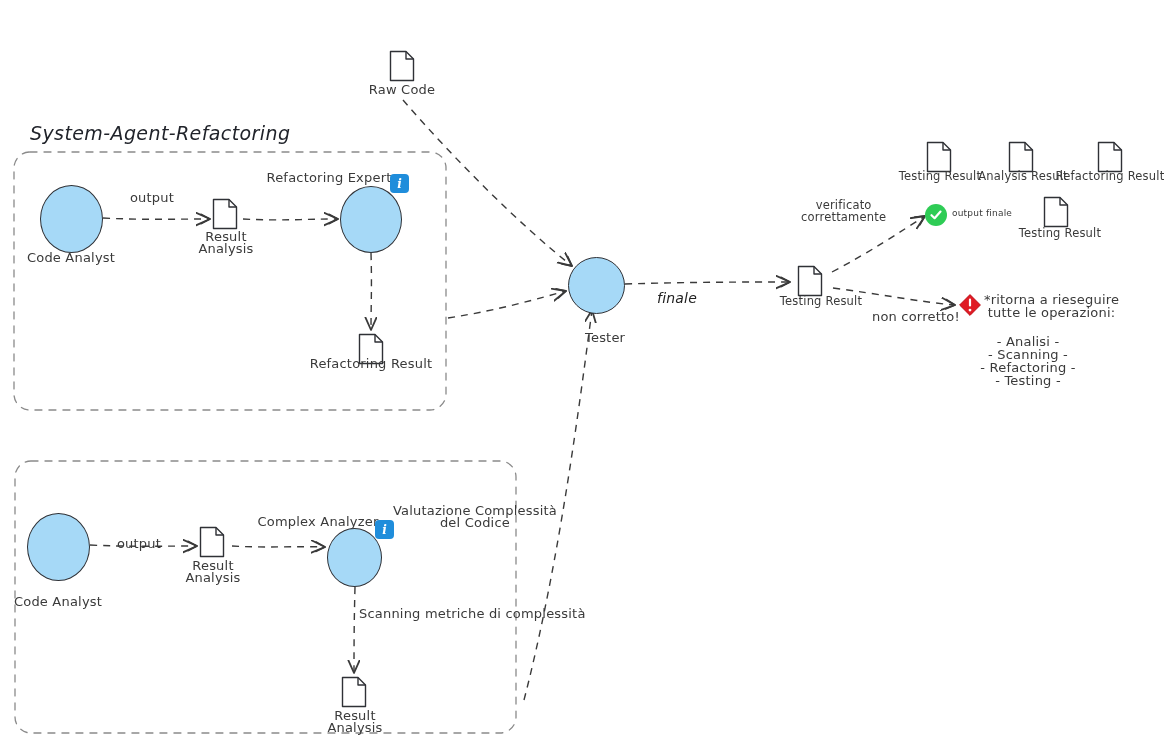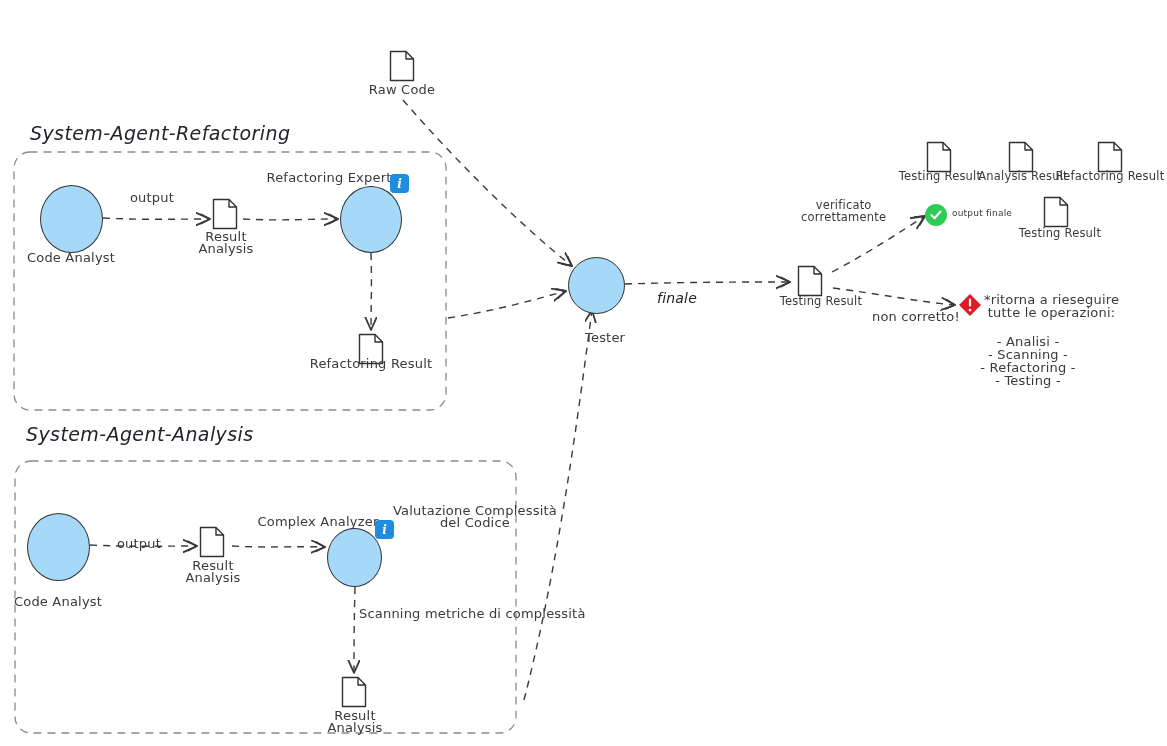--- a/index.html
+++ b/index.html
@@ -115,21 +115,20 @@
     <path d="M524,700 C560,560 580,400 592,310" fill="none" stroke="#3a3a3a" stroke-width="1.4" stroke-dasharray="7 6" marker-end="url(#arr)"></path>
 
     <path d="M625,284 C690,282 745,282 790,282" fill="none" stroke="#3a3a3a" stroke-width="1.4" stroke-dasharray="7 6" marker-end="url(#arr2)"></path>
 
     <path d="M832,272 C870,252 900,232 925,216" fill="none" stroke="#3a3a3a" stroke-width="1.4" stroke-dasharray="7 6" marker-end="url(#arr2)"></path>
 
     <path d="M833,288 C880,294 920,302 955,305" fill="none" stroke="#3a3a3a" stroke-width="1.4" stroke-dasharray="7 6" marker-end="url(#arr2)"></path>
   </svg>
 
   <div class="group-title" style="left:30px;top:122px;">System-Agent-Refactoring</div>
-  <div class="group-title" style="left:26px;top:423px;">System-Agent-Analysis</div>
 
   <div class="actor" style="left:40px;top:185px;width:63px;height:68px;"></div>
   <div class="lbl center" style="left:71px;top:252px;">Code Analyst</div>
 
   <div class="lbl center" style="left:152px;top:192px;">output</div>
 
   <div class="doc" style="left:212px;top:198px;">
     <svg width="26" height="32" viewBox="0 0 26 32">
       <path d="M1.5,1.5 L17,1.5 L24.5,9 L24.5,30.5 L1.5,30.5 Z" fill="#ffffff" stroke="#2f3136" stroke-width="1.4" stroke-linejoin="round"></path>
       <path d="M17,1.5 L17,9 L24.5,9" fill="none" stroke="#2f3136" stroke-width="1.4" stroke-linejoin="round"></path>

